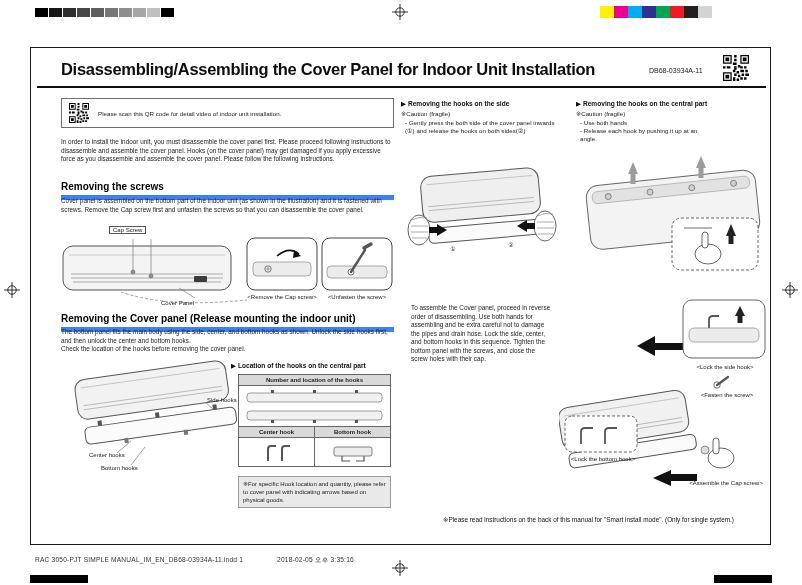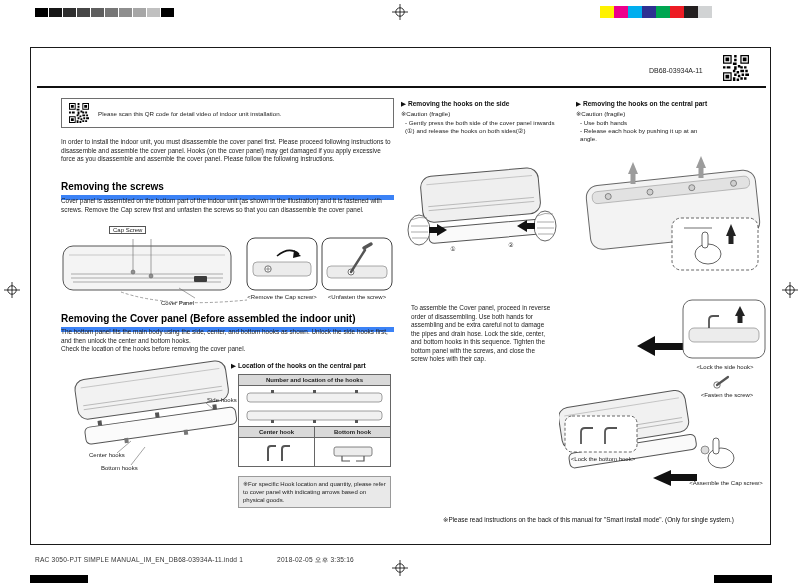--- a/index.html
+++ b/index.html
@@ -69,20 +69,21 @@
   <svg class="abs" style="left:392px;top:560px" width="16" height="16" viewBox="0 0 16 16">
       <circle cx="8" cy="8" r="4.2" fill="none" stroke="#000" stroke-width="0.8"></circle>
       <path d="M8 0v16M0 8h16" stroke="#000" stroke-width="0.8"></path>
     </svg>
 
   <div class="abs corner-bar" style="left:30px;top:575px"></div>
   <div class="abs corner-bar" style="left:714px;top:575px"></div>
 
   <div class="abs page" style="left:30px;top:47px;width:741px;height:498px">
 
+    <div class="abs page-title" style="left:30px;top:12px">Disassembling/Assembling the Cover Panel for Indoor Unit Installation</div>
     <div class="abs doc-number" style="left:618px;top:19px">DB68-03934A-11</div>
     <svg class="abs" style="left:692px;top:7px" width="26" height="26" viewBox="0 0 21 21">
       <rect width="21" height="21" fill="#fff"></rect>
       <path fill="#000" d="M0 0h7v7H0zM14 0h7v7h-7zM0 14h7v7H0z"></path>
       <path fill="#fff" d="M1 1h5v5H1zM15 1h5v5h-5zM1 15h5v5H1z"></path>
       <path fill="#000" d="M2 2h3v3H2zM16 2h3v3h-3zM2 16h3v3H2zM9 0h2v2H9zM9 3h2v2H9zM8 6h3v2H8zM12 8h2v2h-2zM9 9h2v3H9zM0 9h2v2H0zM3 9h3v2H3zM14 9h2v2h-2zM17 9h2v2h-2zM8 12h2v2H8zM11 13h2v2h-2zM14 12h3v2h-3zM18 12h2v2h-2zM9 15h2v2H9zM12 16h2v2h-2zM15 15h2v2h-2zM18 15h3v2h-3zM8 18h2v3H8zM11 19h2v2h-2zM14 18h2v2h-2zM17 18h2v2h-2z"></path>
     </svg>
     <div class="abs title-rule" style="left:6px;top:38px;width:729px"></div>
 
     <div class="abs qrbox" style="left:30px;top:50px;width:333px;height:30px">
@@ -122,21 +123,21 @@
         <circle cx="290" cy="48" r="3" fill="#fff" stroke="#555" stroke-width="0.8"></circle>
         <path d="M290 48 L304 26" stroke="#555" stroke-width="2.4" stroke-linecap="round"></path>
         <path d="M303 24 l7 -4" stroke="#555" stroke-width="3.5" stroke-linecap="round"></path>
       </svg>
       <span class="abs boxed-label" style="left:48px;top:2px">Cap Screw</span>
       <span class="abs mini-label" style="left:100px;top:76px">Cover Panel</span>
       <span class="abs mini" style="left:186px;top:70px;width:70px">&lt;Remove the Cap screw&gt;</span>
       <span class="abs mini" style="left:261px;top:70px;width:70px">&lt;Unfasten the screw&gt;</span>
     </div>
 
-    <div class="abs sec-h" style="left:30px;top:265px;width:333px">Removing the Cover panel (Before assembled the indoor unit)</div>
+    <div class="abs sec-h" style="left:30px;top:265px;width:333px">Removing the Cover panel (Release mounting the indoor unit)</div>
     <div class="abs t6" style="left:30px;top:280px;width:333px">
       <div>The bottom panel fits the main body using the side, center, and bottom hooks as shown. Unlock the side hooks first, and then unlock the center and bottom hooks.</div>
       <div>Check the location of the hooks before removing the cover panel.</div>
     </div>
 
     <div class="abs" style="left:30px;top:305px;width:200px;height:128px">
       <svg width="200" height="128" viewBox="0 0 200 128">
         <g transform="rotate(-8 100 60)">
           <rect x="18" y="16" width="152" height="40" rx="10" fill="#f2f2f2" stroke="#555"></rect>
           <path d="M24 24 h140" stroke="#b5b5b5" stroke-width="0.7"></path>

